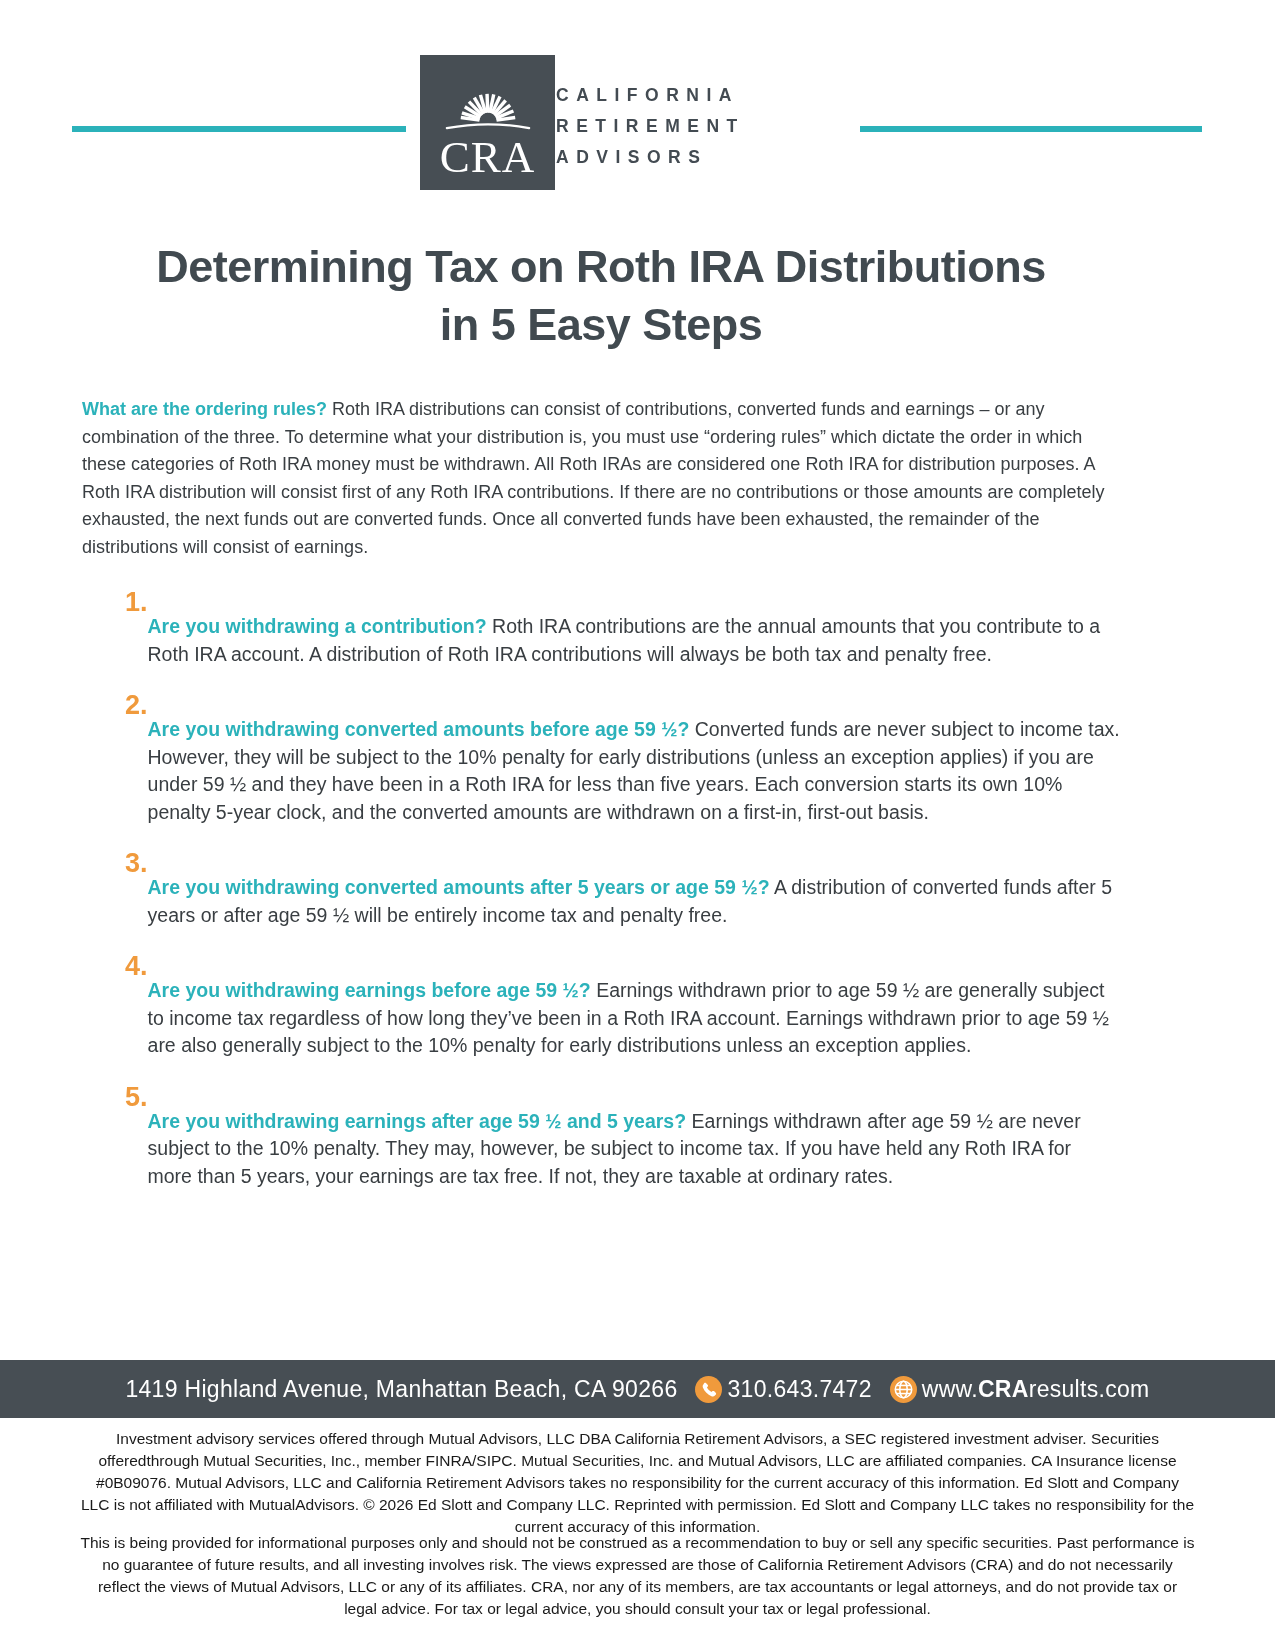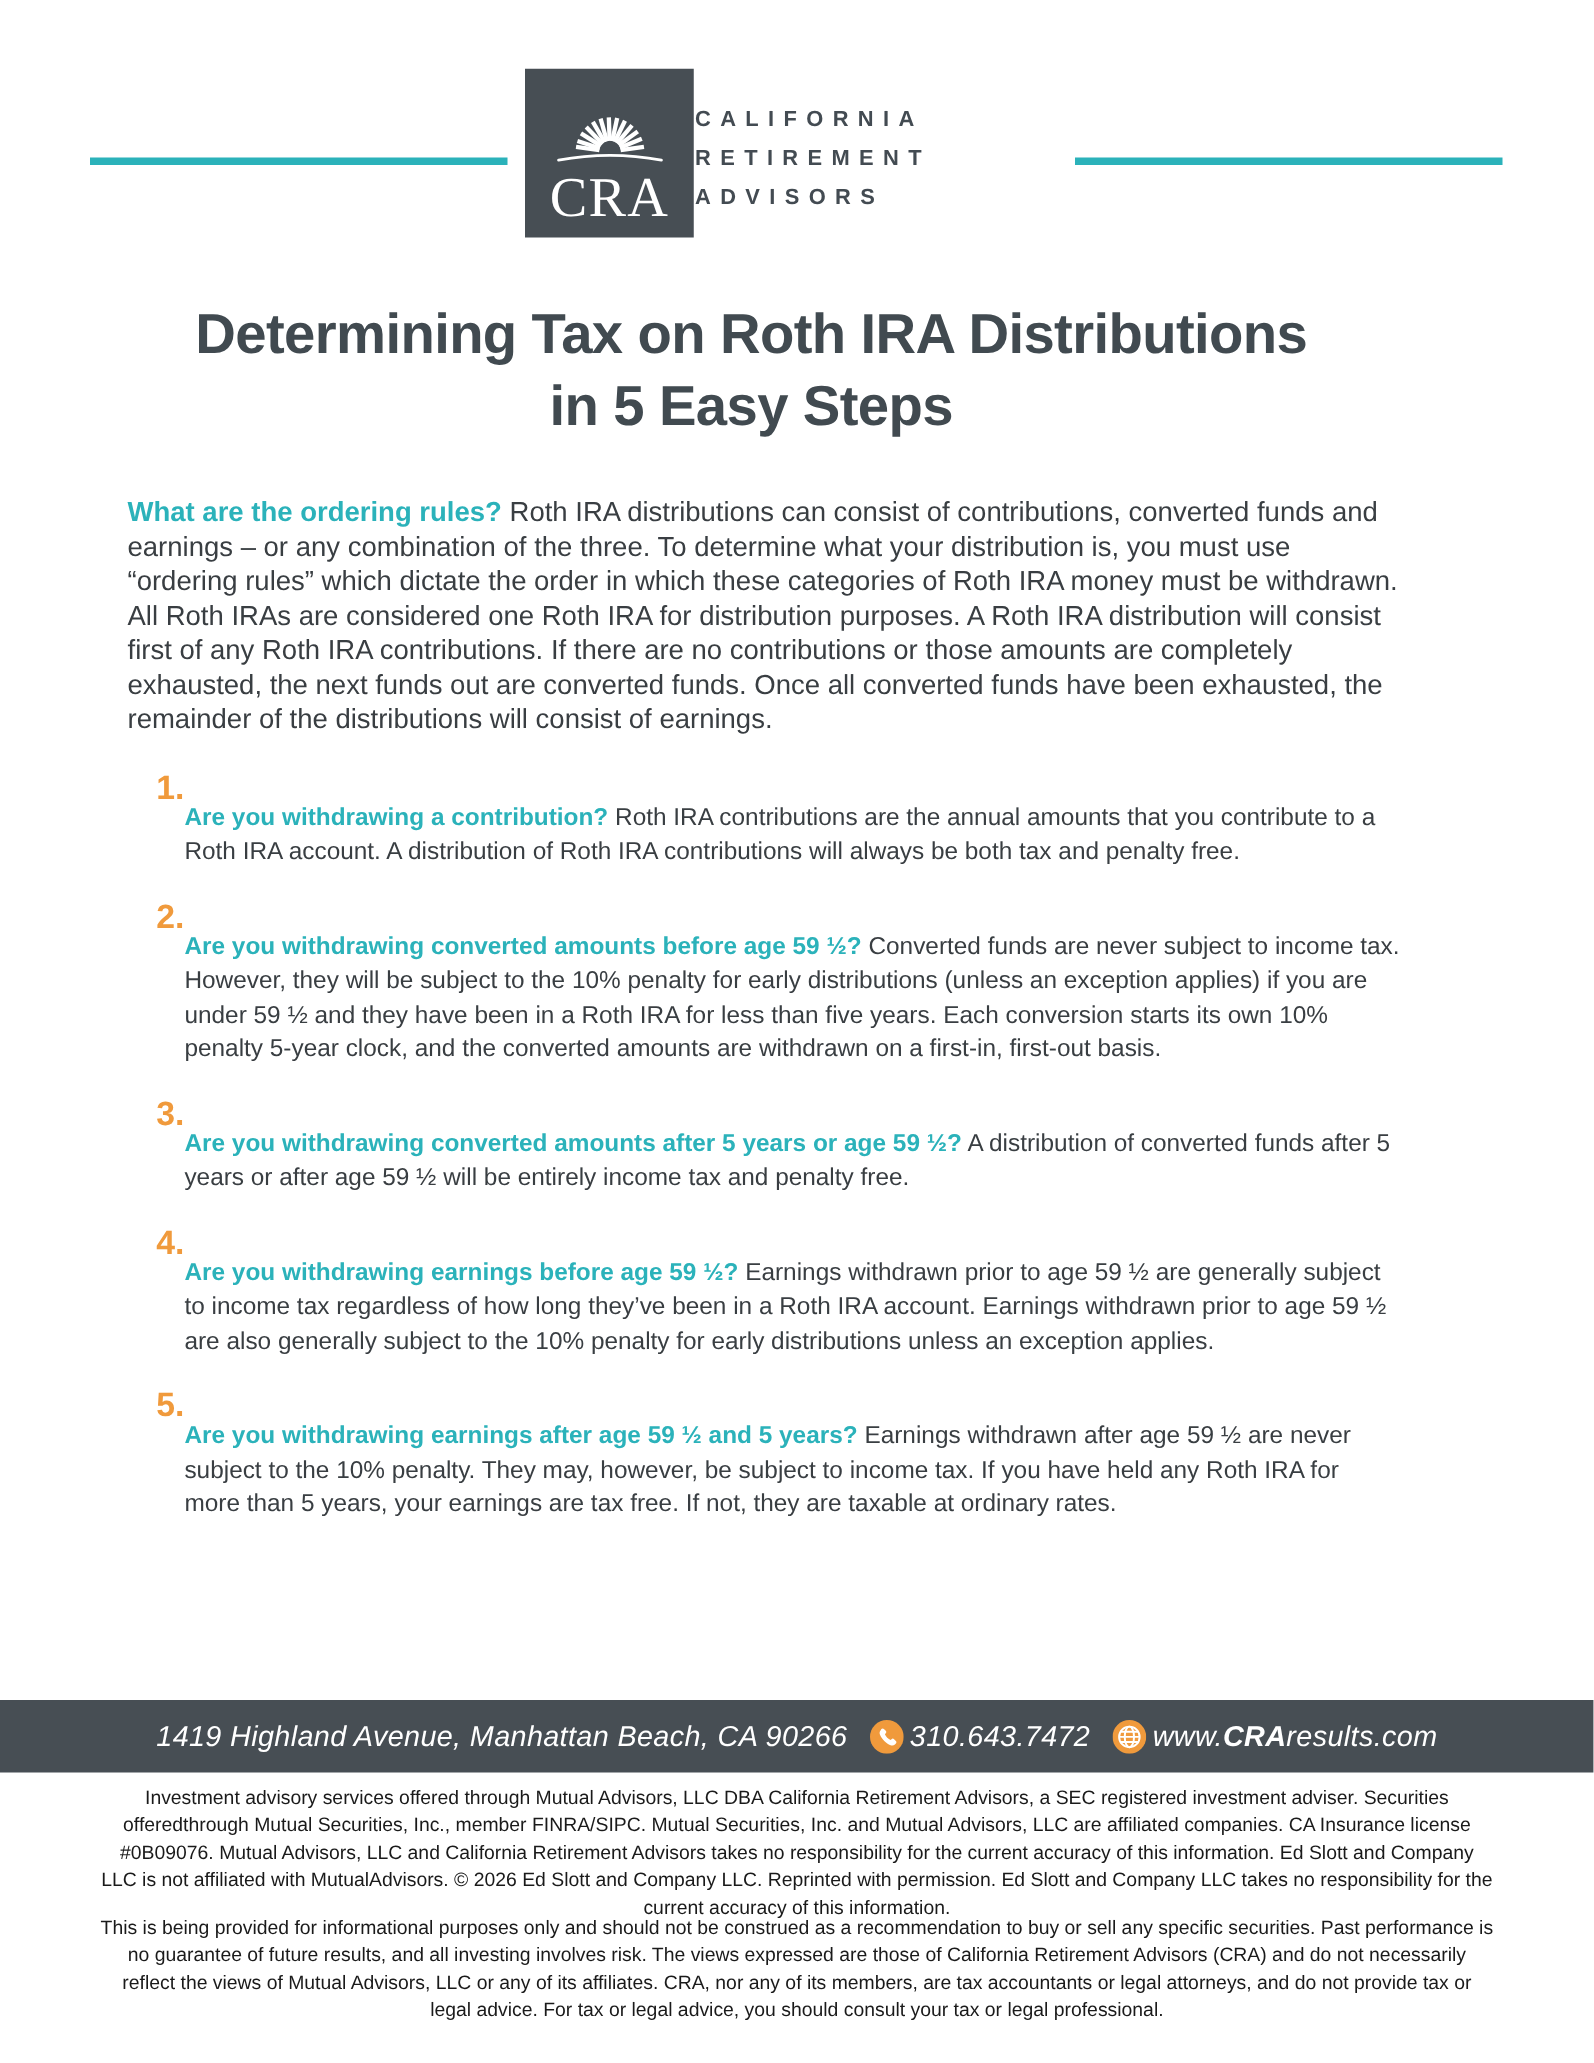--- a/index.html
+++ b/index.html
@@ -52,23 +52,22 @@
   .doc-title {
     text-align: center;
     color: #414A50;
     font-size: 45px; font-weight: bold;
     letter-spacing: -0.5px;
     line-height: 58px;
   }
   .intro {
     margin-top: 42px;
     color: #393E42;
-    font-size: 22px;
+    font-size: 18px;
     line-height: 27.5px;
-    margin-left: 20px;
   }
   .lead-q { color: #2BB2BA; font-weight: bold; }
 
   .steps { margin-top: 28px; }
   .step { display: flex; margin-bottom: 24px; }
   .step-num {
     flex: 0 0 65px;
     padding-left: 43px;
     color: #F09A3C;
     font-size: 27px; font-weight: bold;
@@ -87,21 +86,21 @@
   .footer-bar {
     position: absolute; left: 0; top: 1360px;
     width: 1275px; height: 58px;
     background: #474E54;
     display: flex; align-items: center; justify-content: center;
     color: #ffffff;
     font-size: 23px;
     letter-spacing: 0.3px;
     white-space: nowrap;
   }
-  .footer-item { display: flex; align-items: center; font-style: italic; }
+  .footer-item { display: flex; align-items: center; }
   .footer-sep { width: 18px; }
   .circle-icon { width: 27px; height: 27px; margin-right: 5px; display: block; }
   .site-bold { font-weight: bold; }
 
   
   .disclaimer {
     position: absolute; left: 50%;
     transform: translateX(-50%);
     width: 1115px;
     text-align: center;

